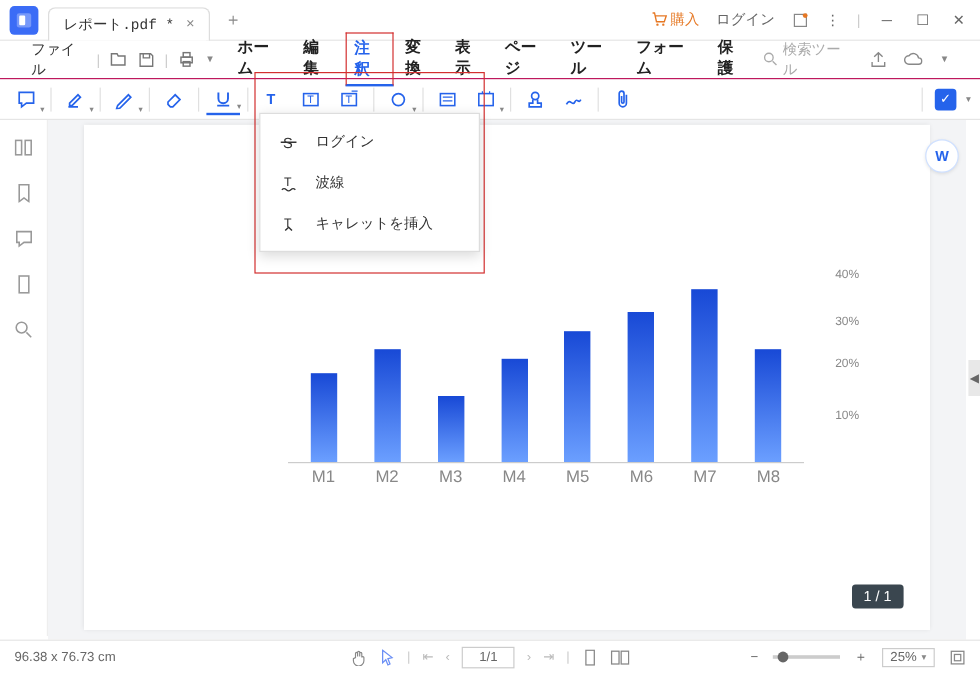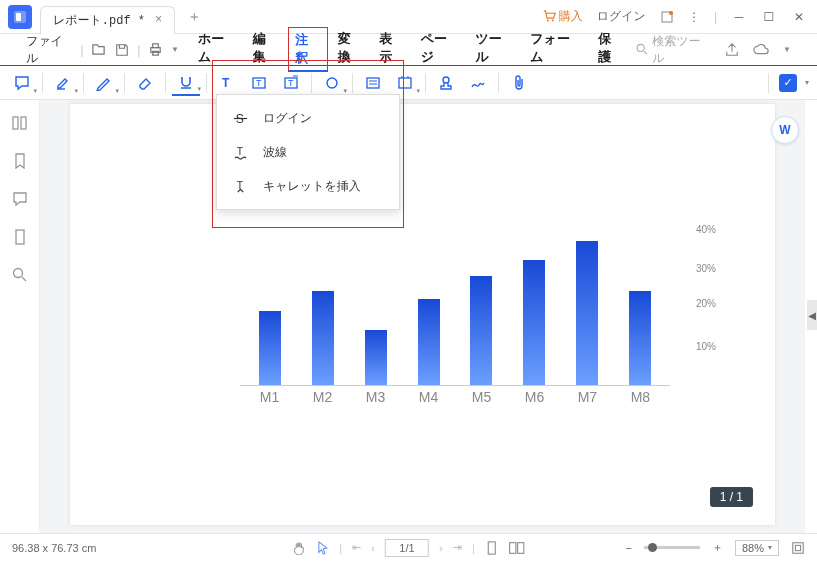--- a/index.html
+++ b/index.html
@@ -393,21 +393,21 @@
           <rect x="1" y="1" width="7" height="12" fill="none" stroke="#888" stroke-width="1.2"></rect>
           <rect x="10" y="1" width="7" height="12" fill="none" stroke="#888" stroke-width="1.2"></rect>
         </svg>
       </span>
   </div>
   <div class="right">
     <span>−</span>
     <div class="slider"></div>
     <span>＋</span>
     <span class="zoombox">
-        <span>88%</span>
+        <span>25%</span>
         <span style="font-size:8px;color:#888">▾</span>
       </span>
     <span>
         <svg width="14" height="14" viewBox="0 0 16 16">
           <rect x="2" y="2" width="12" height="12" fill="none" stroke="#888" stroke-width="1.2"></rect>
           <rect x="5" y="5" width="6" height="6" fill="none" stroke="#888" stroke-width="1.2"></rect>
         </svg>
       </span>
   </div>
 </div>

